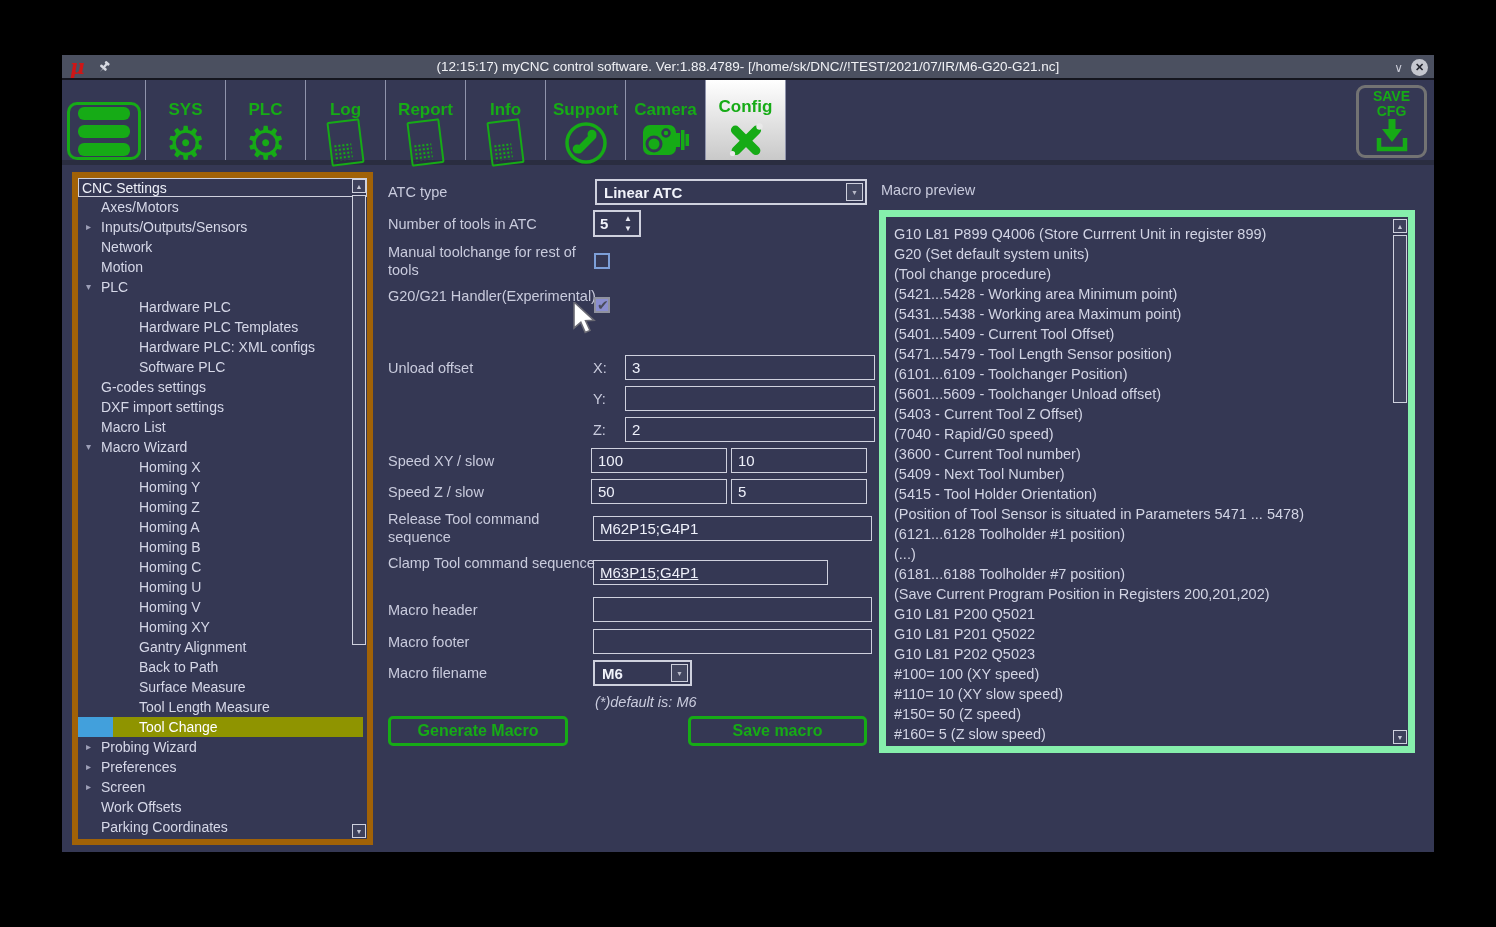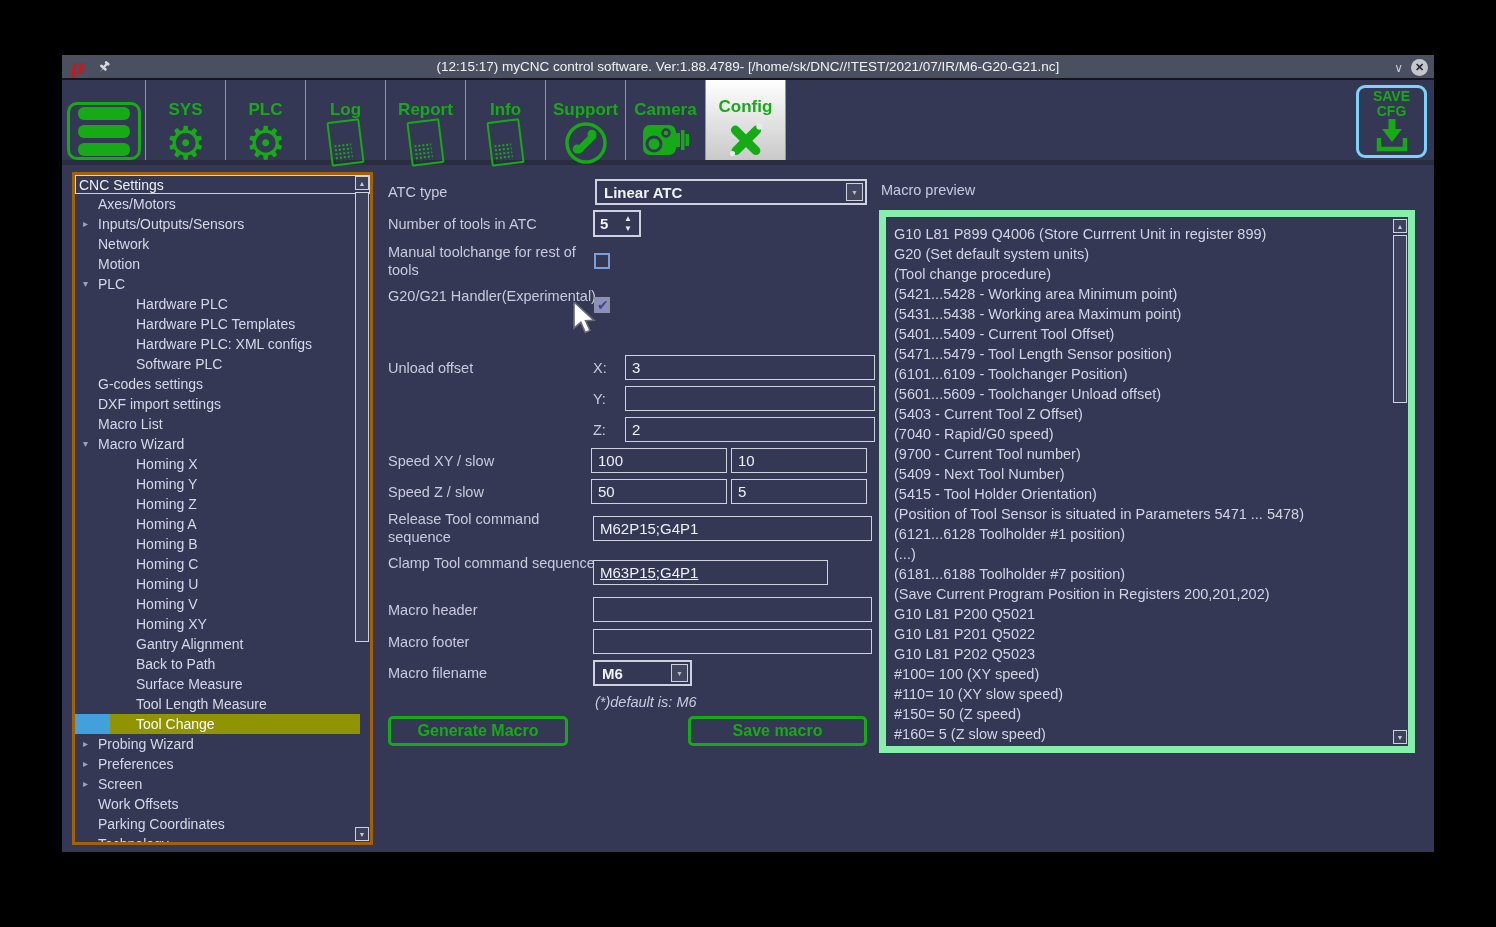--- a/index.html
+++ b/index.html
@@ -38,28 +38,28 @@
   .menu-btn { width:74px; height:72px; border:3px solid #16ab16; border-radius:10px;
     margin-top:2px; display:flex; flex-direction:column; justify-content:center;
     align-items:center; gap:5px; }
   .menu-bar { width:52px; height:13px; border-radius:6px; background:#16ab16; }
   .doc-icon { width:33px; height:45px; border:2px solid #16ab16; border-radius:2px;
     transform:rotate(-7deg); position:relative; background:transparent; }
   .doc-icon::after { content:""; position:absolute; left:2px; bottom:3px; width:18px;
     height:17px; background-image:radial-gradient(circle,#16ab16 1px,transparent 1.3px);
     background-size:4px 4px; }
   .savecfg-btn { position:absolute; right:7px; top:5px; width:71px; height:73px;
-    border:3px solid #7dd3fc; border-radius:9px; display:flex; flex-direction:column;
+    border:3px solid #737373; border-radius:9px; display:flex; flex-direction:column;
     align-items:center; padding-top:1px; background:transparent; }
   .savecfg-text { color:#16ab16; font-size:14px; font-weight:bold; line-height:15px;
     text-align:center; white-space:pre-line; }
 
   
   .sidebar { position:absolute; left:10px; top:117px; width:301px; height:673px;
-    border:3px solid #a16207; background:#353854; overflow:hidden; }
+    border:6px solid #a16207; background:#353854; overflow:hidden; }
   .tree-header { height:19px; line-height:18px; border:1px solid #cfd1de;
     color:#eef0f8; font-size:14px; padding-left:3px; }
   .tree-row { position:relative; height:20px; line-height:20px; white-space:nowrap;
     color:#d6d8e8; font-size:14px; }
   .tree-arrow { position:absolute; left:8px; top:0; font-size:10px; color:#9ea0b8; }
   .tree-row.lvl1 .tree-label { margin-left:23px; }
   .tree-row.lvl2 .tree-label { margin-left:61px; }
   .tree-row.selected { color:#ffffff;
     background:linear-gradient(90deg,#42a0dc 0,#42a0dc 35px,#8f9400 35px,#8f9400 285px,transparent 285px); }
   .side-scroll { position:absolute; right:0; top:0; bottom:0; width:16px; }
@@ -330,21 +330,21 @@
         <div class="pv-line">G20 (Set default system units)</div>
         <div class="pv-line">(Tool change procedure)</div>
         <div class="pv-line">(5421...5428 - Working area Minimum point)</div>
         <div class="pv-line">(5431...5438 - Working area Maximum point)</div>
         <div class="pv-line">(5401...5409 - Current Tool Offset)</div>
         <div class="pv-line">(5471...5479 - Tool Length Sensor position)</div>
         <div class="pv-line">(6101...6109 - Toolchanger Position)</div>
         <div class="pv-line">(5601...5609 - Toolchanger Unload offset)</div>
         <div class="pv-line">(5403 - Current Tool Z Offset)</div>
         <div class="pv-line">(7040 - Rapid/G0 speed)</div>
-        <div class="pv-line">(9700 - Current Tool number)</div>
+        <div class="pv-line">(3600 - Current Tool number)</div>
         <div class="pv-line">(5409 - Next Tool Number)</div>
         <div class="pv-line">(5415 - Tool Holder Orientation)</div>
         <div class="pv-line">(Position of Tool Sensor is situated in Parameters 5471 ... 5478)</div>
         <div class="pv-line">(6121...6128 Toolholder #1 position)</div>
         <div class="pv-line">(...)</div>
         <div class="pv-line">(6181...6188 Toolholder #7 position)</div>
         <div class="pv-line">(Save Current Program Position in Registers 200,201,202)</div>
         <div class="pv-line">G10 L81 P200 Q5021</div>
         <div class="pv-line">G10 L81 P201 Q5022</div>
         <div class="pv-line">G10 L81 P202 Q5023</div>

